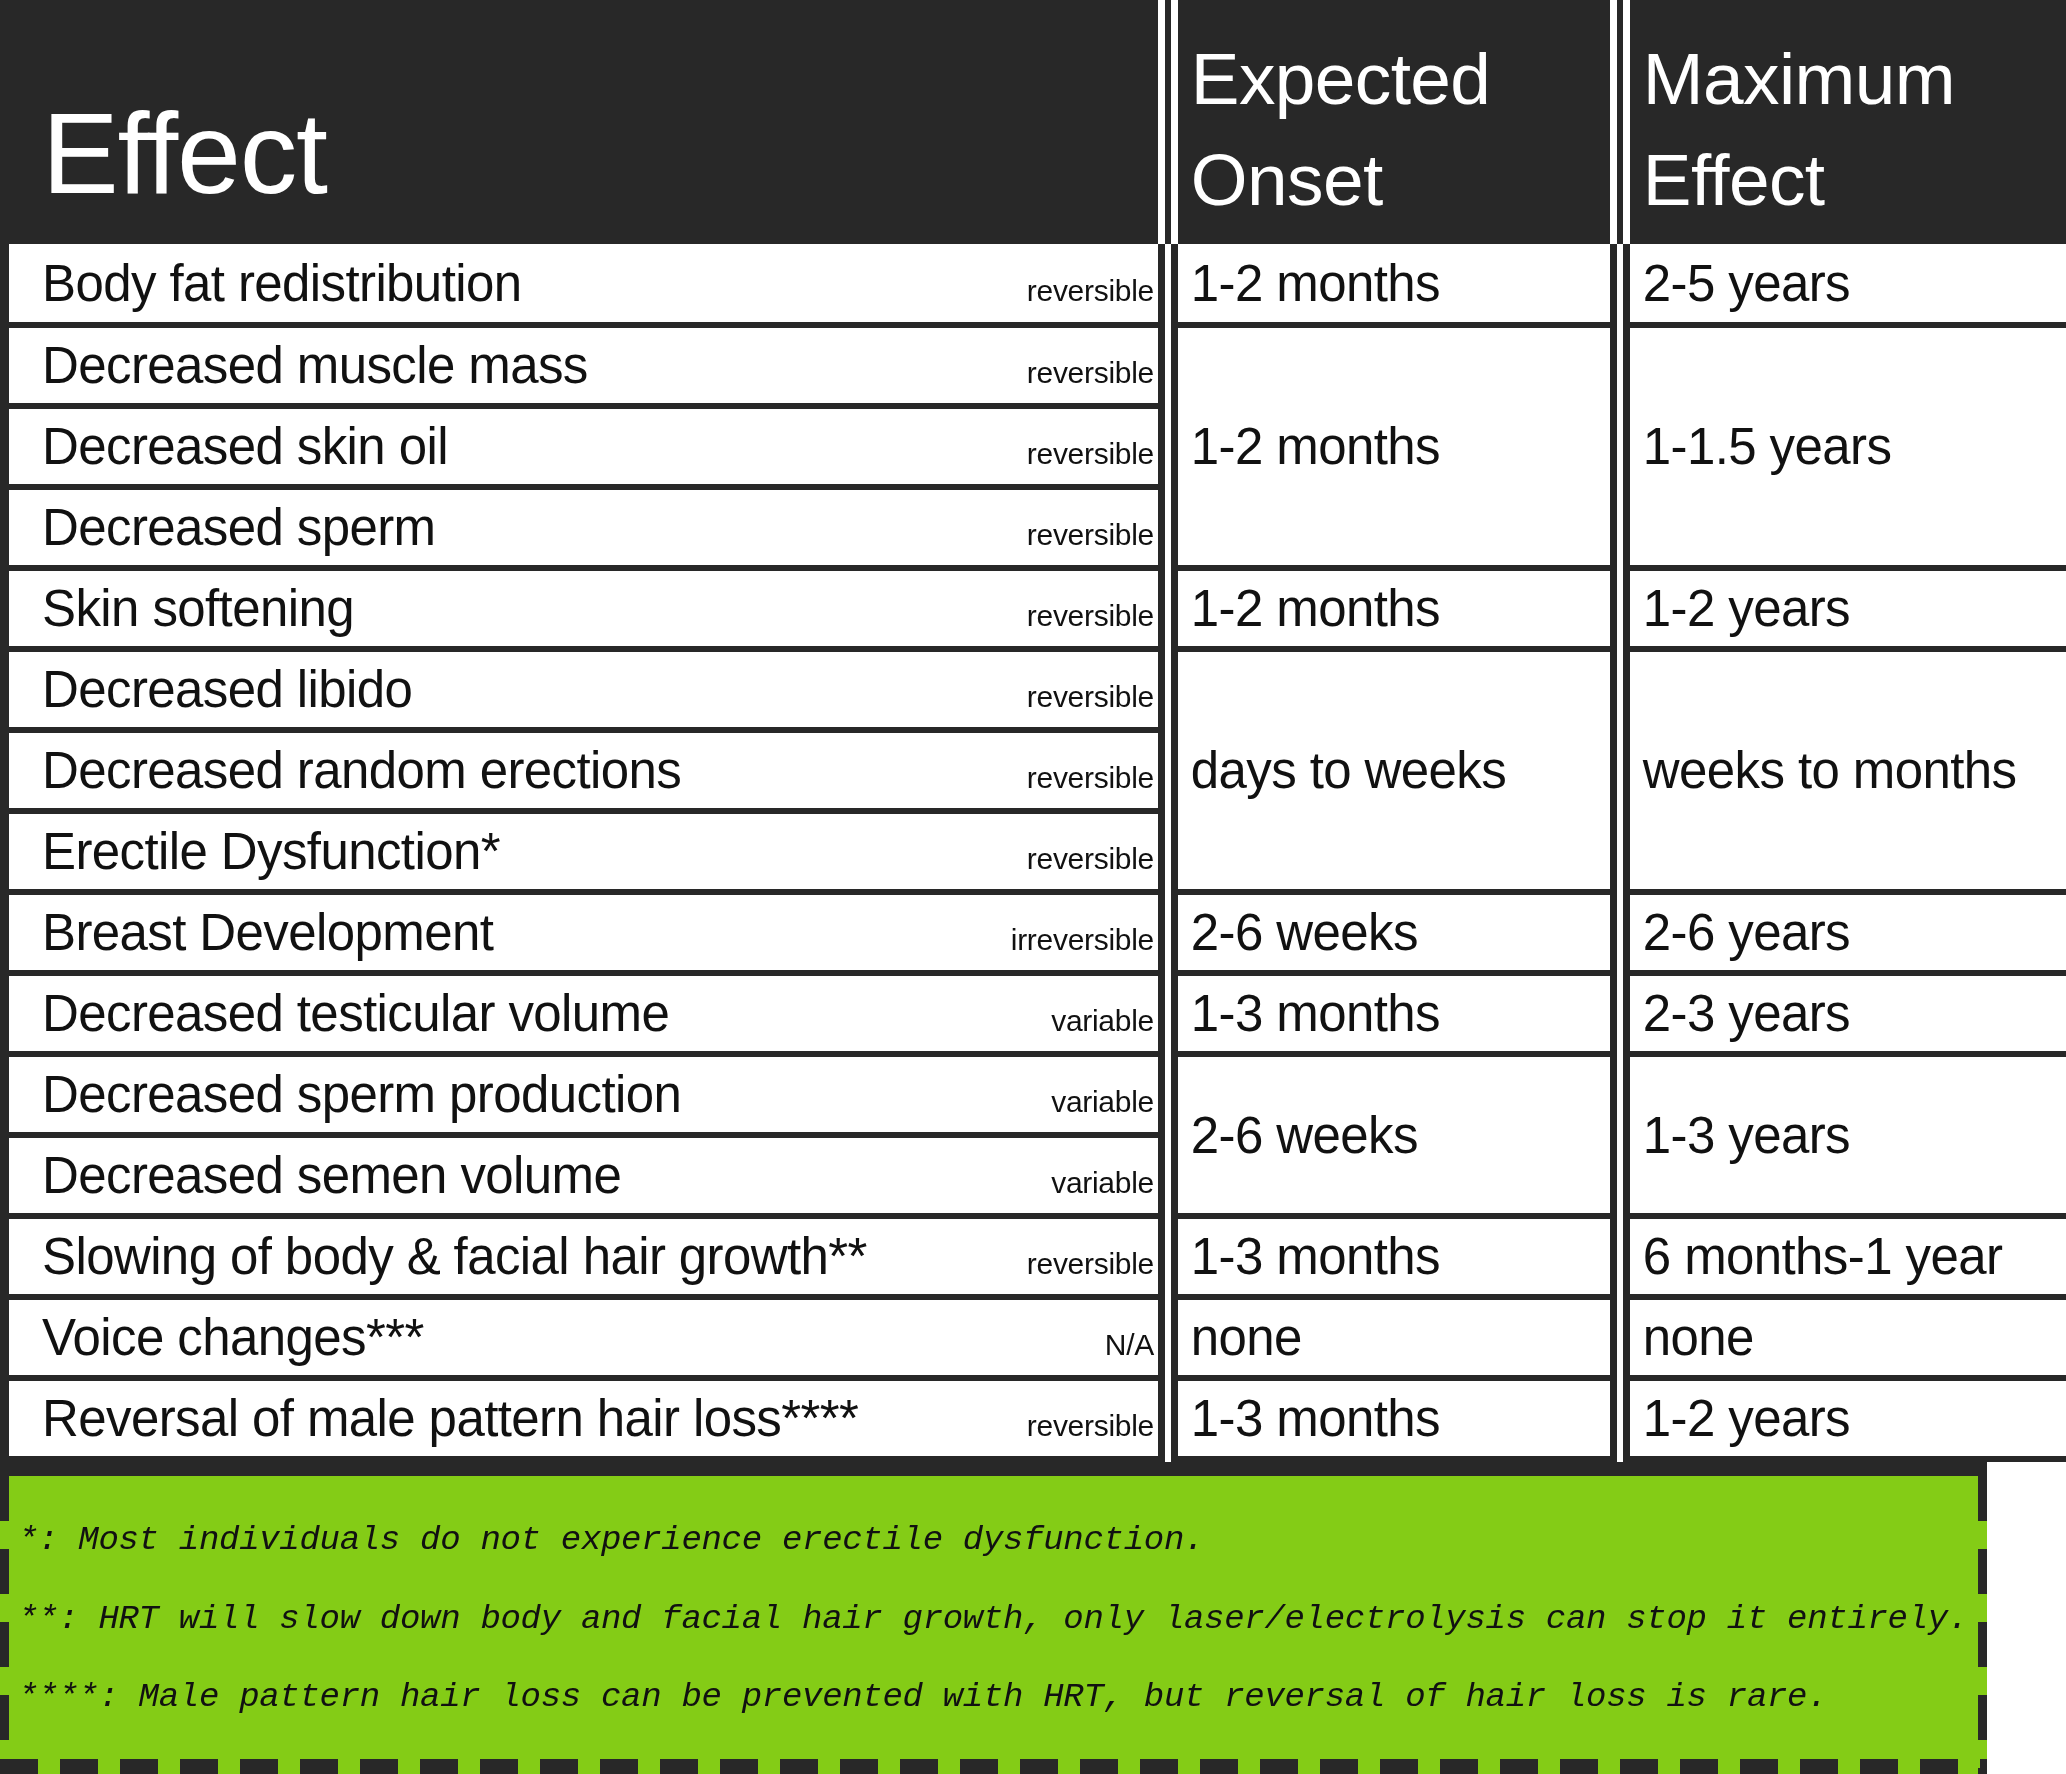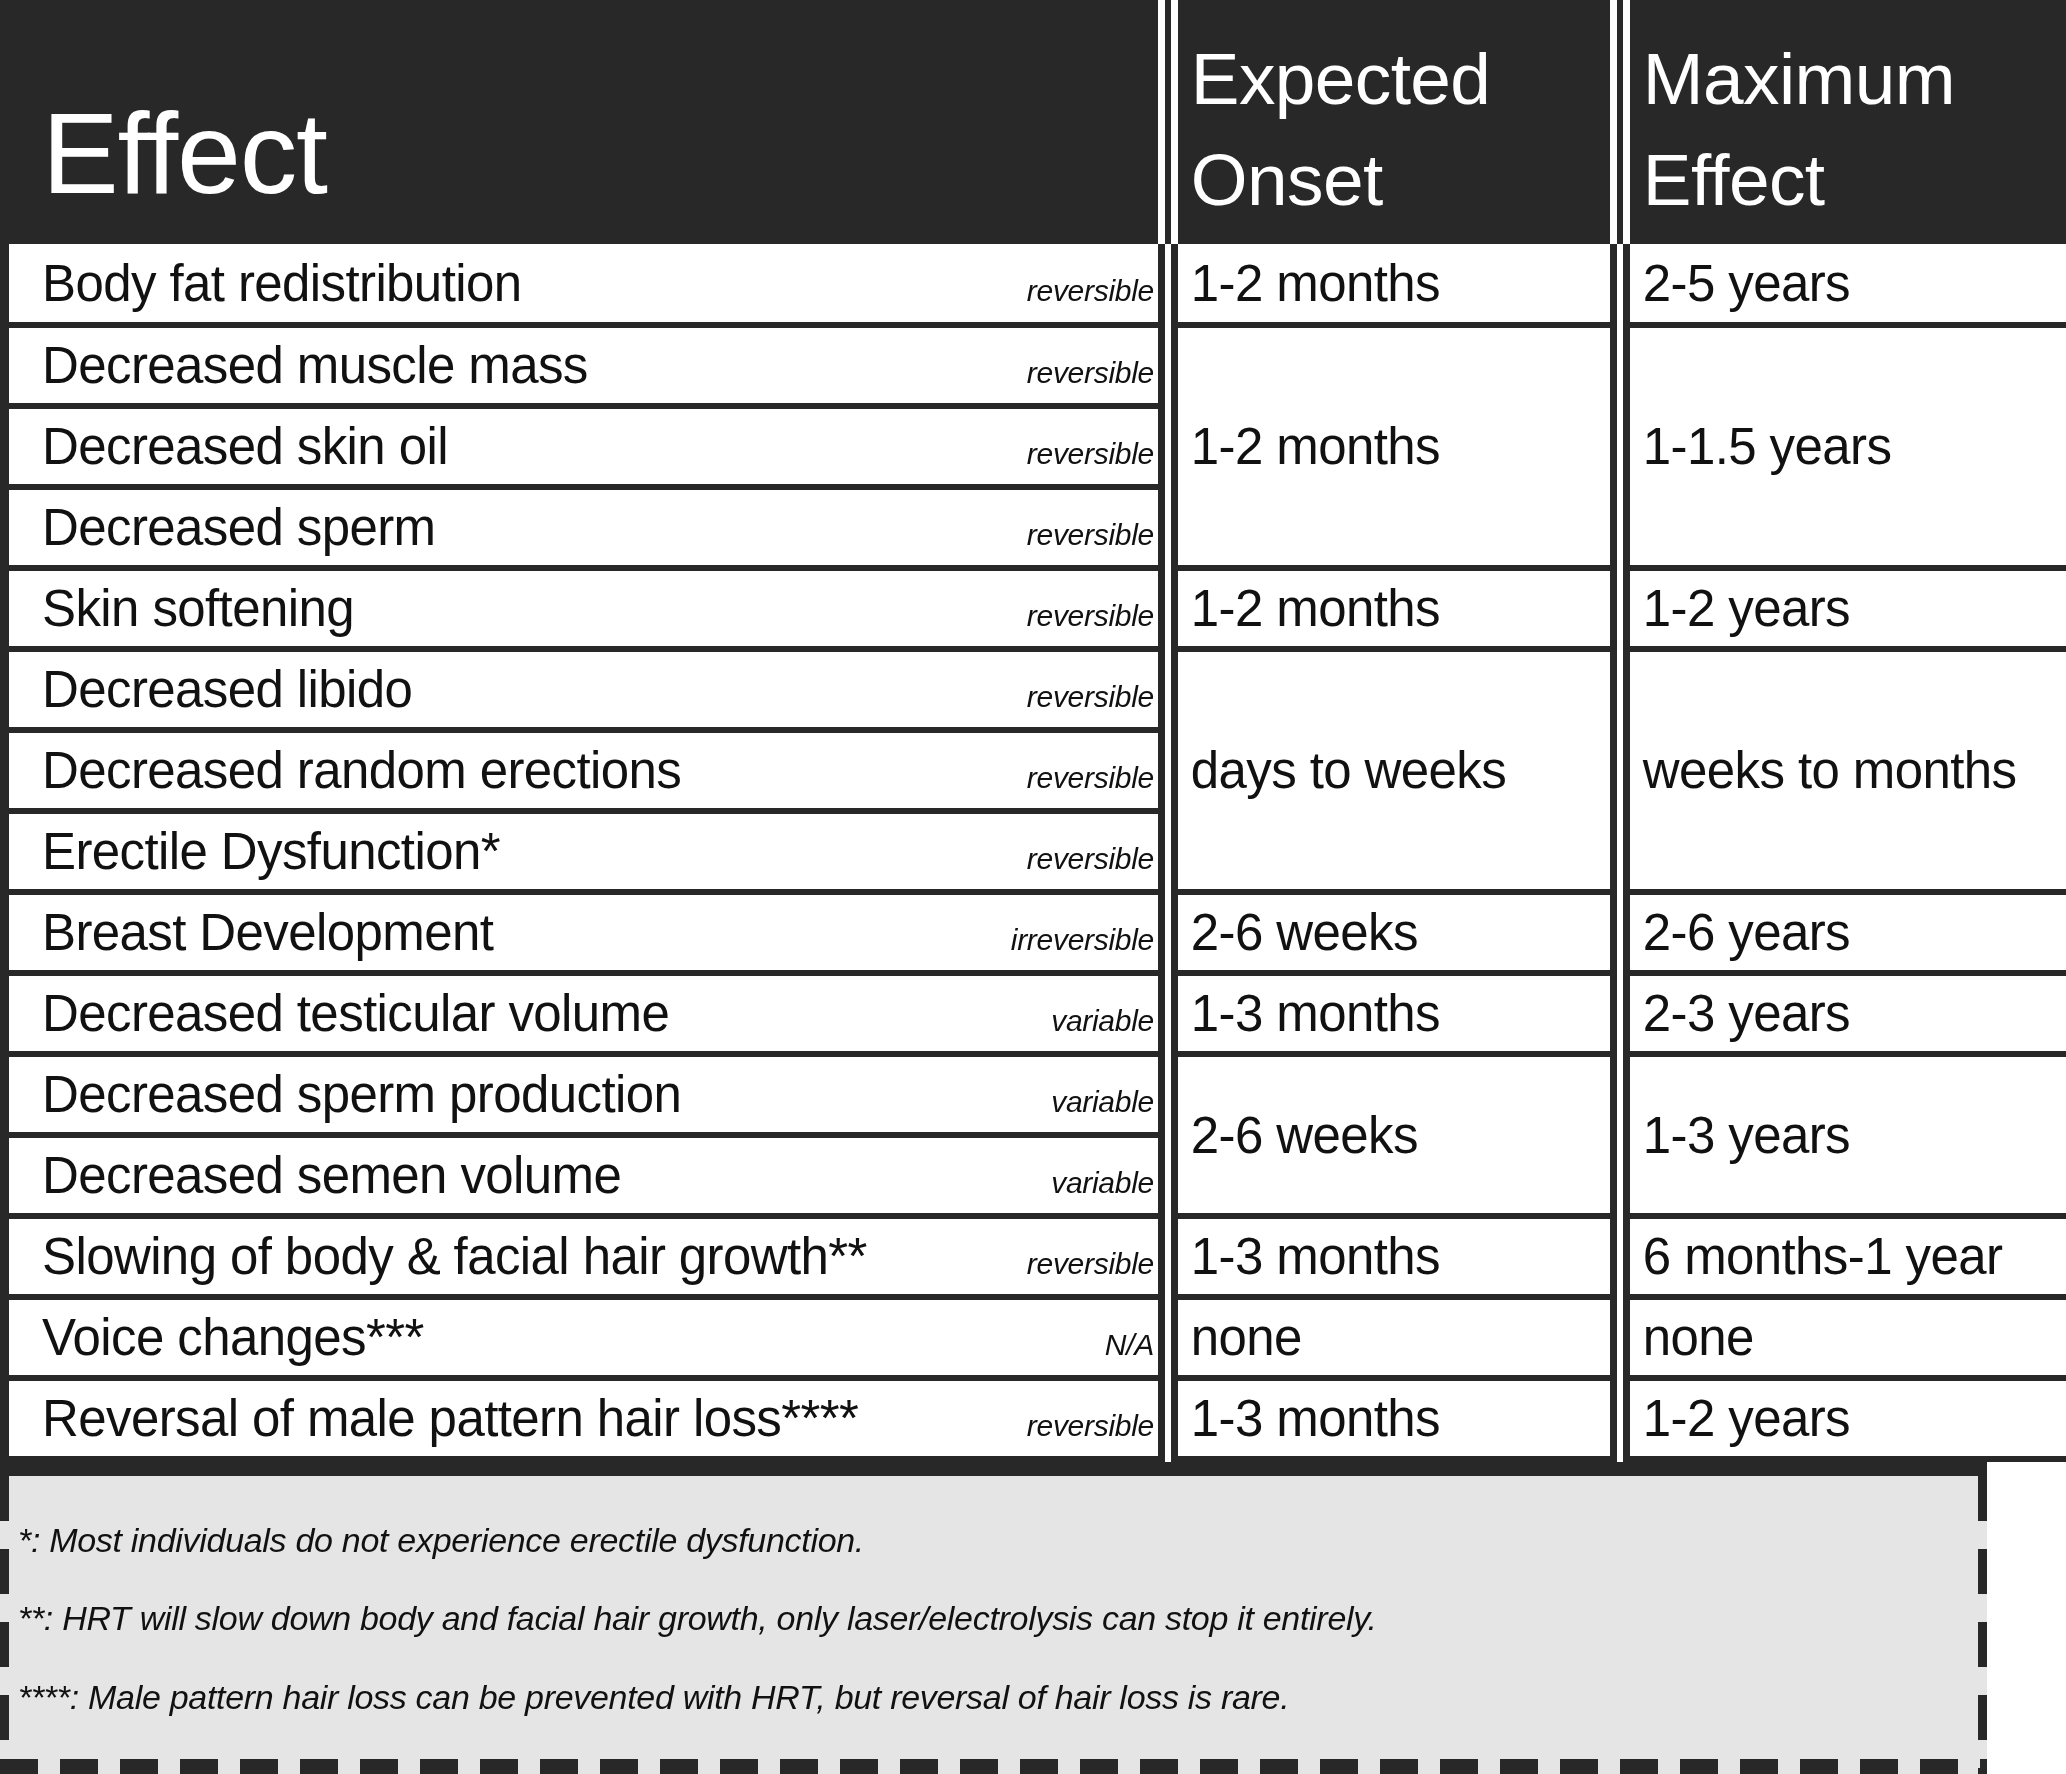--- a/index.html
+++ b/index.html
@@ -62,42 +62,42 @@
     justify-content: space-between;
     white-space: nowrap;
   }
   .name {
     font-size: 51px;
     font-weight: 300;
     letter-spacing: -0.6px;
   }
   .tag {
     font-size: 30px;
-    font-style: italic;
     font-weight: 300;
     letter-spacing: -0.3px;
     padding-left: 12px;
   }
   .val {
     font-size: 51px;
     font-weight: 300;
     letter-spacing: -0.6px;
     white-space: nowrap;
   }
 
   .footnotes {
     position: relative;
     flex: 1 1 auto;
-    background: #e5e5e5;
+    background: #84cc16;
     border-top: 14.5px solid #282828;
     display: flex;
     flex-direction: column;
     justify-content: space-evenly;
     padding: 4.8px 24px 18px 18px;
     box-sizing: border-box;
+    font-family: Liberation Mono, monospace;
   }
   .fline {
     font-size: 34px;
     font-style: italic;
     font-weight: 300;
     letter-spacing: -0.3px;
     white-space: nowrap;
   }
   .dash-left, .dash-right {
     position: absolute; top: 0; bottom: 0; width: 9px;

